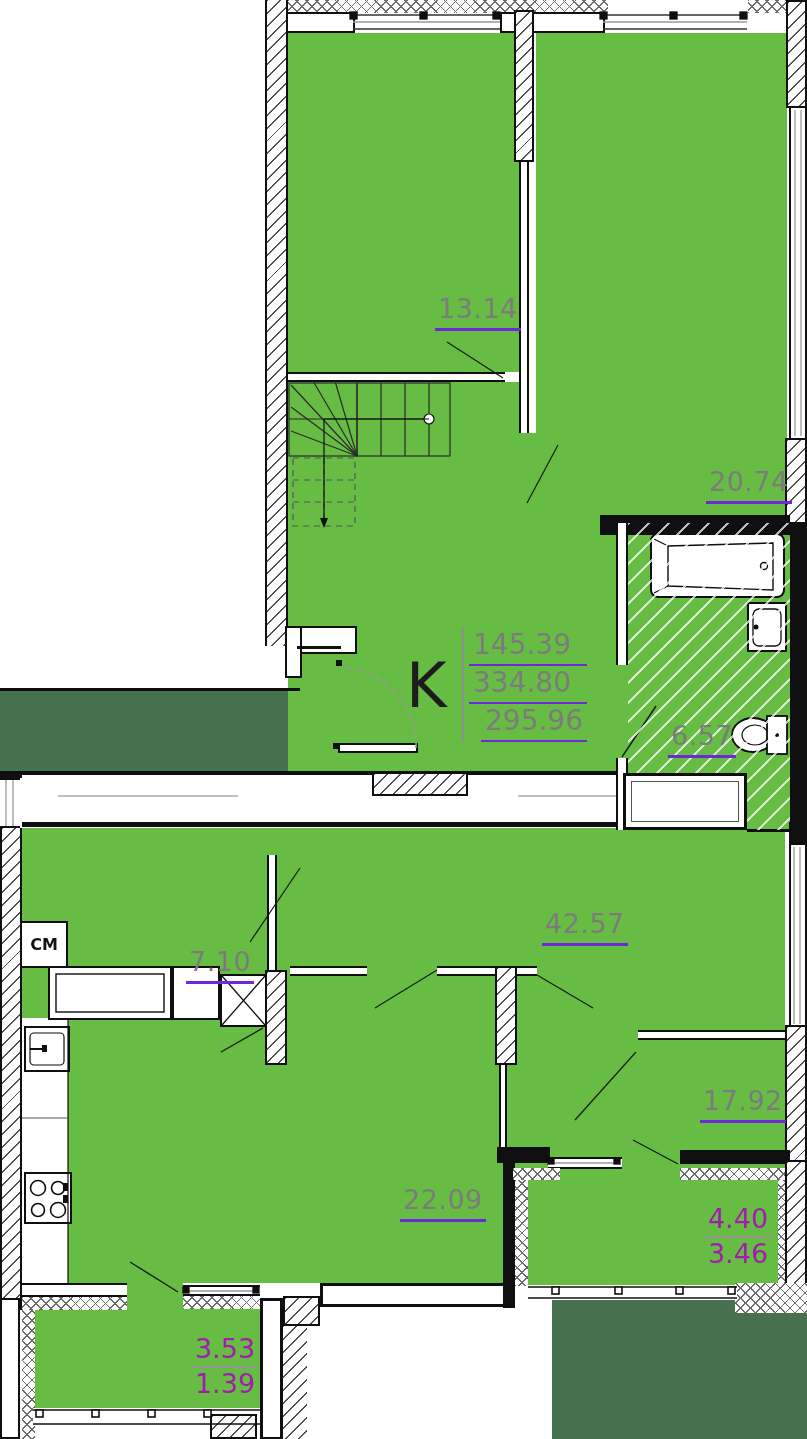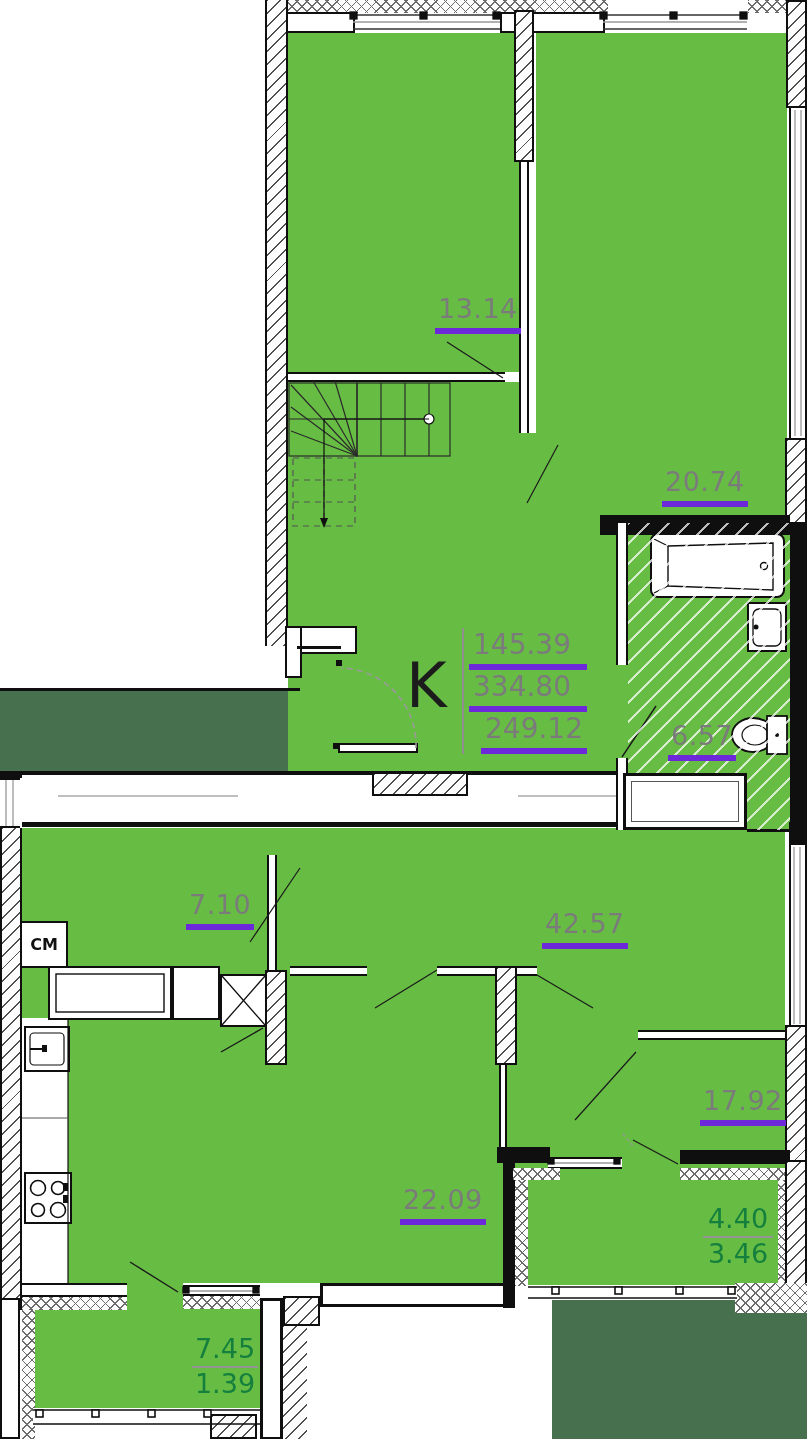--- a/index.html
+++ b/index.html
@@ -21,27 +21,27 @@
   
   .xwall{background-color:#fdfdfd;box-sizing:border-box;
     background-image:repeating-linear-gradient(135deg,#6c6c6c 0,#6c6c6c 1.1px,transparent 1.1px,transparent 7px),
                      repeating-linear-gradient(45deg,#6c6c6c 0,#6c6c6c 1.1px,transparent 1.1px,transparent 7px);}
   .whitebox{background:#fff;border:2px solid #0f0f0f;box-sizing:border-box;}
   .thick{border-width:3px;}
   .bathhatch{background-image:repeating-linear-gradient(135deg,rgba(255,255,255,.72) 0,rgba(255,255,255,.72) 2px,transparent 2px,transparent 14px);}
   .railband{background:#fff;}
   
   .label{position:absolute;font-size:27px;color:#7b7b7b;letter-spacing:.5px;line-height:1;white-space:nowrap;}
-  .u{border-bottom:6px solid #6d28d9;padding:0 3px 4px;}
-  .frac{position:absolute;text-align:center;color:#15803d;}
+  .u{border-bottom:3px solid #6d28d9;padding:0 3px 4px;}
+  .frac{position:absolute;text-align:center;color:#a21caf;}
   .fv{font-size:27px;line-height:1;padding:2px 0 4px;}
   .fv.top{border-bottom:2px solid #949494;}
   .kletter{position:absolute;font-size:62px;line-height:1;color:#1c1c1c;font-weight:400;}
   .ktable{position:absolute;border-left:2px solid #8f8f8f;padding-left:5px;}
-  .krow{font-size:28px;color:#7b7b7b;line-height:1;padding:3px 4px 5px;border-bottom:6px solid #6d28d9;}
+  .krow{font-size:28px;color:#7b7b7b;line-height:1;padding:3px 4px 5px;border-bottom:2px solid #6d28d9;}
   .krow.last{margin-left:12px;}
   .cmbox{position:absolute;background:#fff;border:2px solid #0f0f0f;box-sizing:border-box;
          display:flex;align-items:center;justify-content:center;
          font-size:16px;font-weight:700;color:#111;}
   .closet-inner{position:absolute;left:5px;top:5px;right:5px;bottom:5px;border:1px solid #555;}
   svg.overlay{position:absolute;left:0;top:0;pointer-events:none;}
 </style>
 </head>
 <body>
 
@@ -282,36 +282,36 @@
     </g>
   </svg>
 
   <div class="abs bathhatch" style="left:628px;top:523px;width:162px;height:307px"></div>
 
   <div class="abs whitebox thick" style="left:623px;top:773px;width:124px;height:57px">
     <div class="closet-inner"></div>
   </div>
 
   <div class="label" style="left:435px;top:295px"><span class="u">13.14</span></div>
-  <div class="label" style="left:662px;top:468px"><span class="u">20.74</span></div>
+  <div class="label" style="left:706px;top:468px"><span class="u">20.74</span></div>
   <div class="label" style="left:668px;top:722px"><span class="u">6.57</span></div>
-  <div class="label" style="left:186px;top:891px"><span class="u">7.10</span></div>
+  <div class="label" style="left:186px;top:948px"><span class="u">7.10</span></div>
   <div class="label" style="left:542px;top:910px"><span class="u">42.57</span></div>
   <div class="label" style="left:400px;top:1186px"><span class="u">22.09</span></div>
   <div class="label" style="left:700px;top:1087px"><span class="u">17.92</span></div>
 
   <div class="frac" style="left:192px;top:1333px;width:66px">
-    <div class="fv top">7.45</div>
+    <div class="fv top">3.53</div>
     <div class="fv">1.39</div>
   </div>
   <div class="frac" style="left:703px;top:1203px;width:70px">
     <div class="fv top">4.40</div>
     <div class="fv">3.46</div>
   </div>
 
   <div class="kletter" style="left:406px;top:655px">K</div>
   <div class="ktable" style="left:462px;top:628px">
     <div class="krow">145.39</div>
     <div class="krow">334.80</div>
-    <div class="krow last">249.12</div>
+    <div class="krow last">295.96</div>
   </div>
 
 </div>
 
 </body></html>

